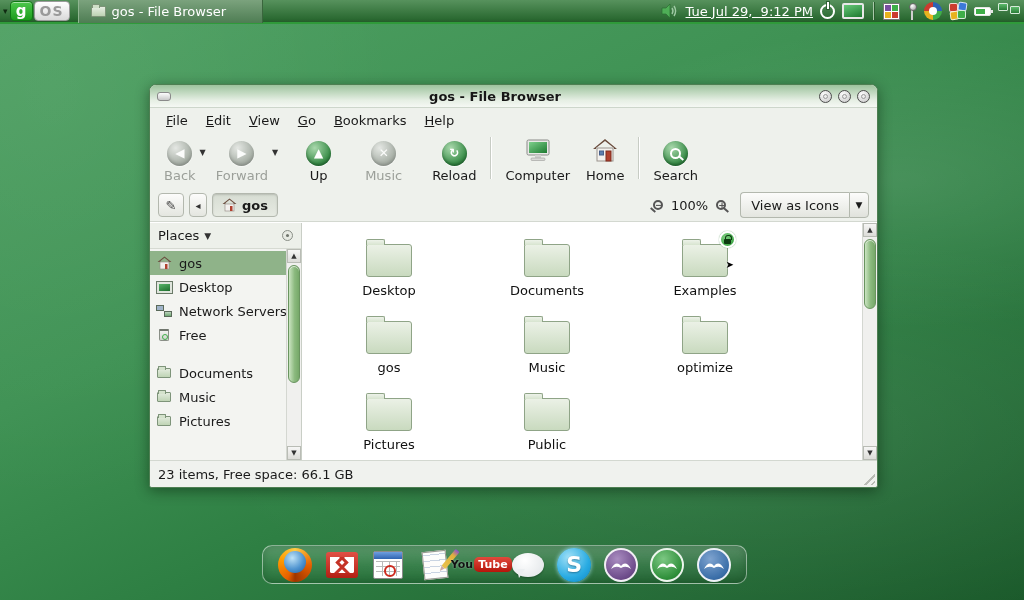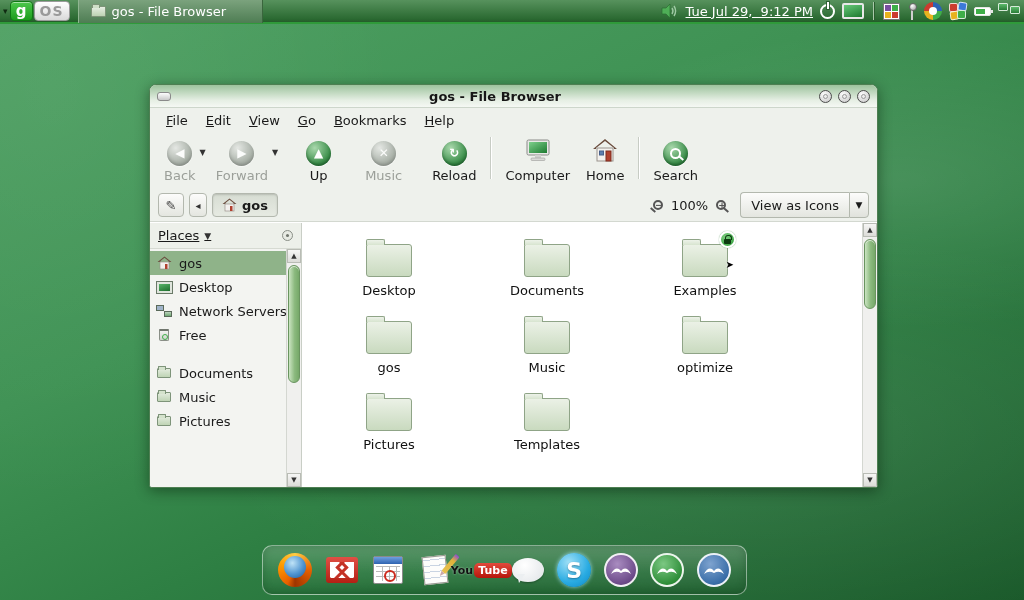--- a/index.html
+++ b/index.html
@@ -99,21 +99,21 @@
   .mag-dark::after{content:"";position:absolute;width:6px;height:2px;background:#555;left:-5px;bottom:-3px;transform:rotate(40deg);}
   .mag-dark.plus::after{left:auto;right:-5px;transform:rotate(40deg);}
   .zoom-label{font-size:13px;}
   .view-btn{display:flex;align-items:stretch;margin-left:6px;cursor:pointer;}
   .view-btn .main{height:26px;display:flex;align-items:center;padding:0 10px;border:1px solid #b3b8ae;border-right:none;border-radius:4px 0 0 4px;background:linear-gradient(#fcfcfb,#e4e6e0);}
   .view-btn .arrow{width:20px;display:flex;align-items:center;justify-content:center;border:1px solid #b3b8ae;border-radius:0 4px 4px 0;background:linear-gradient(#fcfcfb,#e0e2dc);font-size:9px;}
 
   .content{flex:1;display:flex;min-height:0;border-top:1px solid #fff;}
   
   .sidebar{width:152px;flex:0 0 auto;display:flex;flex-direction:column;background:#f3f4f1;border-right:1px solid #c9cec6;}
-  .places-header{height:26px;flex:0 0 auto;display:flex;align-items:center;padding:0 8px;background:#edf0ea;border-bottom:1px solid #d6dad2;cursor:pointer;text-decoration:underline;}
+  .places-header{height:26px;flex:0 0 auto;display:flex;align-items:center;padding:0 8px;background:#edf0ea;border-bottom:1px solid #d6dad2;cursor:pointer;}
   .places-header .hdr-arrow{font-size:9px;margin-left:5px;color:#333;}
   .places-close{margin-left:auto;width:11px;height:11px;border:1px solid #8a8f87;border-radius:50%;position:relative;cursor:pointer;background:#e7eae3;}
   .places-close::after{content:"";position:absolute;inset:3px;border-radius:50%;background:#6f756c;}
   .places-body{flex:1;display:flex;min-height:0;}
   .places-list{flex:1;padding-top:2px;overflow:hidden;}
   .place-row{height:24px;display:flex;align-items:center;gap:7px;padding:0 6px;cursor:pointer;white-space:nowrap;}
   .place-row.selected{background:#8fb389;}
   .place-row.spacer-above{margin-top:14px;}
   .pl-icon{width:16px;height:16px;flex:0 0 auto;display:flex;align-items:center;justify-content:center;}
   .icon-desktop{width:15px;height:11px;border:2px solid #dfe5dd;outline:1px solid #6a7a68;background:linear-gradient(160deg,#58b469,#1d6e2d);}
@@ -145,21 +145,21 @@
     background:radial-gradient(circle at 35% 30%,#7ccf7f,#2f9b38);border:2px solid #fff;box-shadow:0 0 1px #2a7a30;}
   .emblem-lock::before{content:"";position:absolute;left:4px;top:2px;width:5px;height:4px;border:1.5px solid #0c3a10;border-bottom:none;border-radius:3px 3px 0 0;}
   .emblem-lock::after{content:"";position:absolute;left:3px;top:6px;width:7px;height:5px;background:#0c3a10;border-radius:1px;}
   .emblem-link{position:absolute;right:-7px;bottom:6px;font-size:10px;font-weight:bold;color:#000;text-shadow:0 0 2px #fff,0 0 2px #fff;}
 
   .statusbar{height:27px;flex:0 0 auto;display:flex;align-items:center;padding:0 8px;background:#f0f2ee;border-top:1px solid #d3d8d0;position:relative;}
   .resize-grip{position:absolute;right:2px;bottom:2px;width:14px;height:14px;cursor:nwse-resize;
     background:repeating-linear-gradient(135deg,transparent 0 3px,#b9bcb5 3px 4.5px);clip-path:polygon(100% 0,100% 100%,0 100%);}
 
   
-  .dock{position:absolute;left:262px;top:545px;width:485px;height:50px;border-radius:10px;z-index:25;
+  .dock{position:absolute;left:262px;top:545px;width:485px;height:39px;border-radius:10px;z-index:25;
     background:linear-gradient(rgba(255,255,255,.22),rgba(255,255,255,.06) 55%,rgba(0,0,0,.08));
     border:1px solid rgba(255,255,255,.45);box-shadow:inset 0 0 8px rgba(0,40,10,.25);
     display:flex;align-items:center;justify-content:space-between;padding:0 13px;}
   .dock-item{width:38px;height:38px;display:flex;align-items:center;justify-content:center;cursor:pointer;position:relative;}
   .ff-globe{width:34px;height:34px;border-radius:50%;position:relative;
     background:conic-gradient(from 210deg,#e66000,#ff9a00 80deg,#ffcd45 150deg,#e66000 240deg,#9e3500 330deg,#e66000);}
   .ff-globe::after{content:"";position:absolute;left:6px;top:3px;width:22px;height:22px;border-radius:50%;
     background:radial-gradient(circle at 38% 32%,#bfe3f7,#4f94d0 55%,#1c5a9e);}
   .gmail-box{width:32px;height:26px;background:linear-gradient(#e05045,#b32014);border-radius:3px;display:flex;align-items:center;justify-content:center;}
   .gmail-env{width:24px;height:16px;background:#fff;position:relative;overflow:hidden;}
@@ -440,33 +440,37 @@
           <div class="file-cell">
             <span class="folder-lg"></span>
             <span class="file-label">optimize</span>
           </div>
           <div class="file-cell">
             <span class="folder-lg"></span>
             <span class="file-label">Pictures</span>
           </div>
           <div class="file-cell">
             <span class="folder-lg"></span>
-            <span class="file-label">Templates</span>
+            <span class="file-label">Public</span>
           </div>
         </div>
         <div class="vscroll">
           <span class="sb-btn">▲</span>
           <span class="sb-track">
               <span class="sb-thumb" style="top:2px;height:70px;"></span>
             </span>
           <span class="sb-btn">▼</span>
         </div>
       </div>
     </div>
 
+    <div class="statusbar">
+      <span>23 items, Free space: 66.1 GB</span>
+      <span class="resize-grip"></span>
+    </div>
   </div>
 
   <div class="dock">
     <div class="dock-item">
         <span class="ff-globe"></span>
       </div>
     <div class="dock-item">
         <span class="gmail-box">
           <span class="gmail-env"></span>
         </span>

